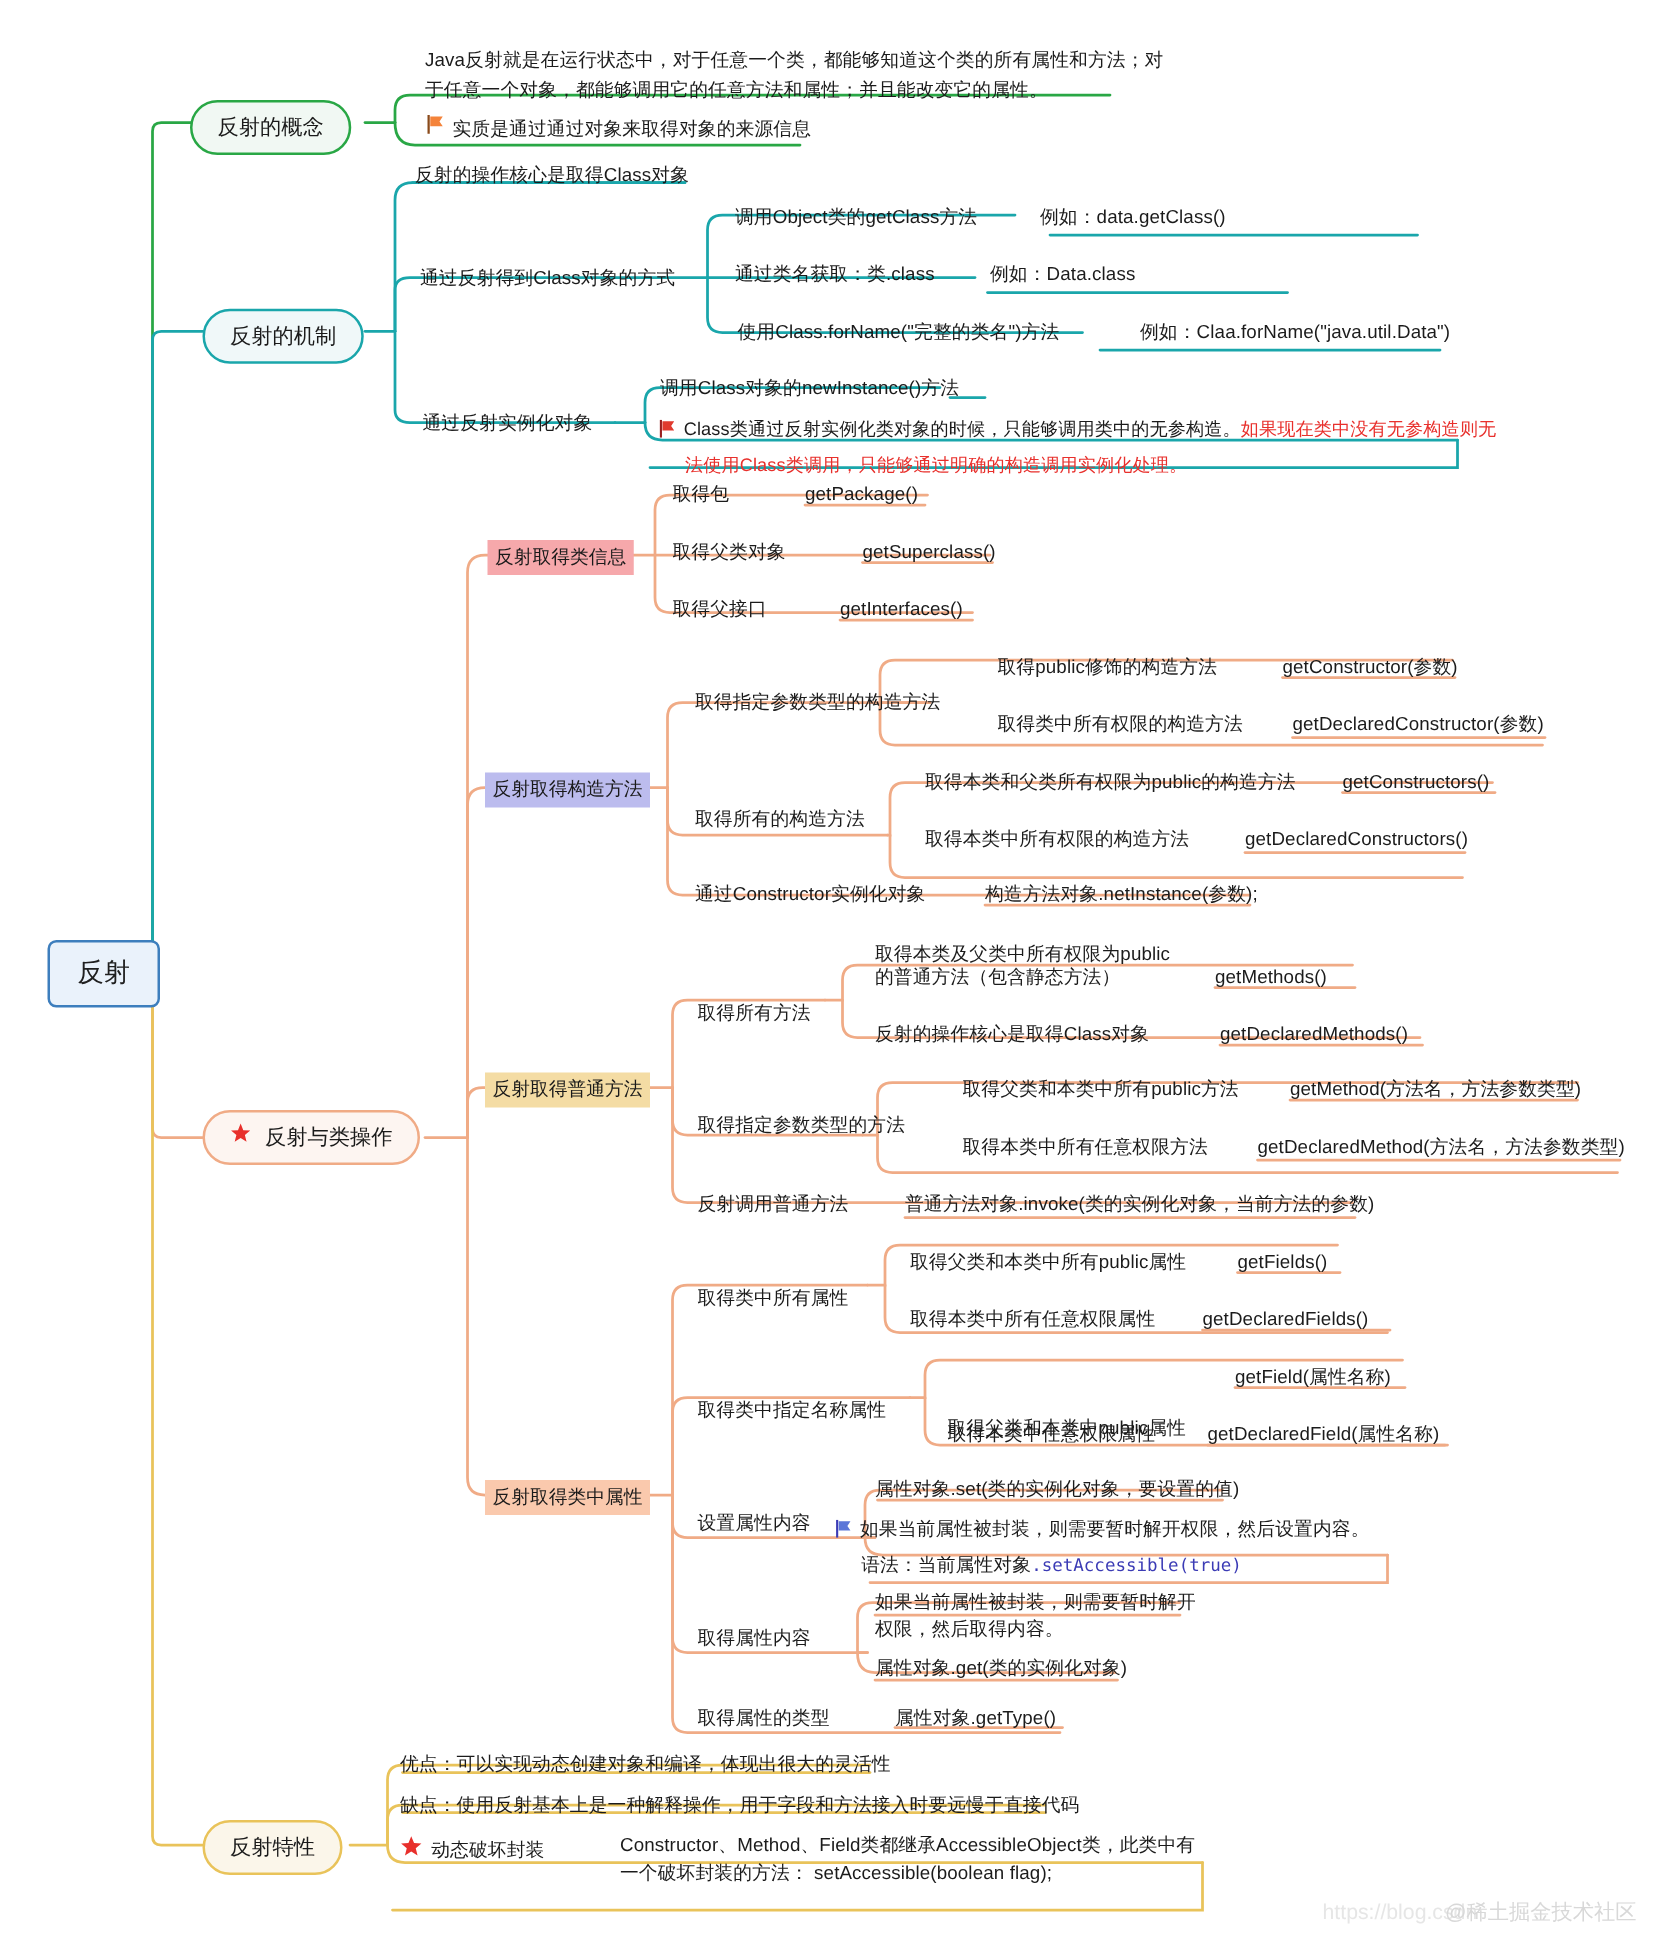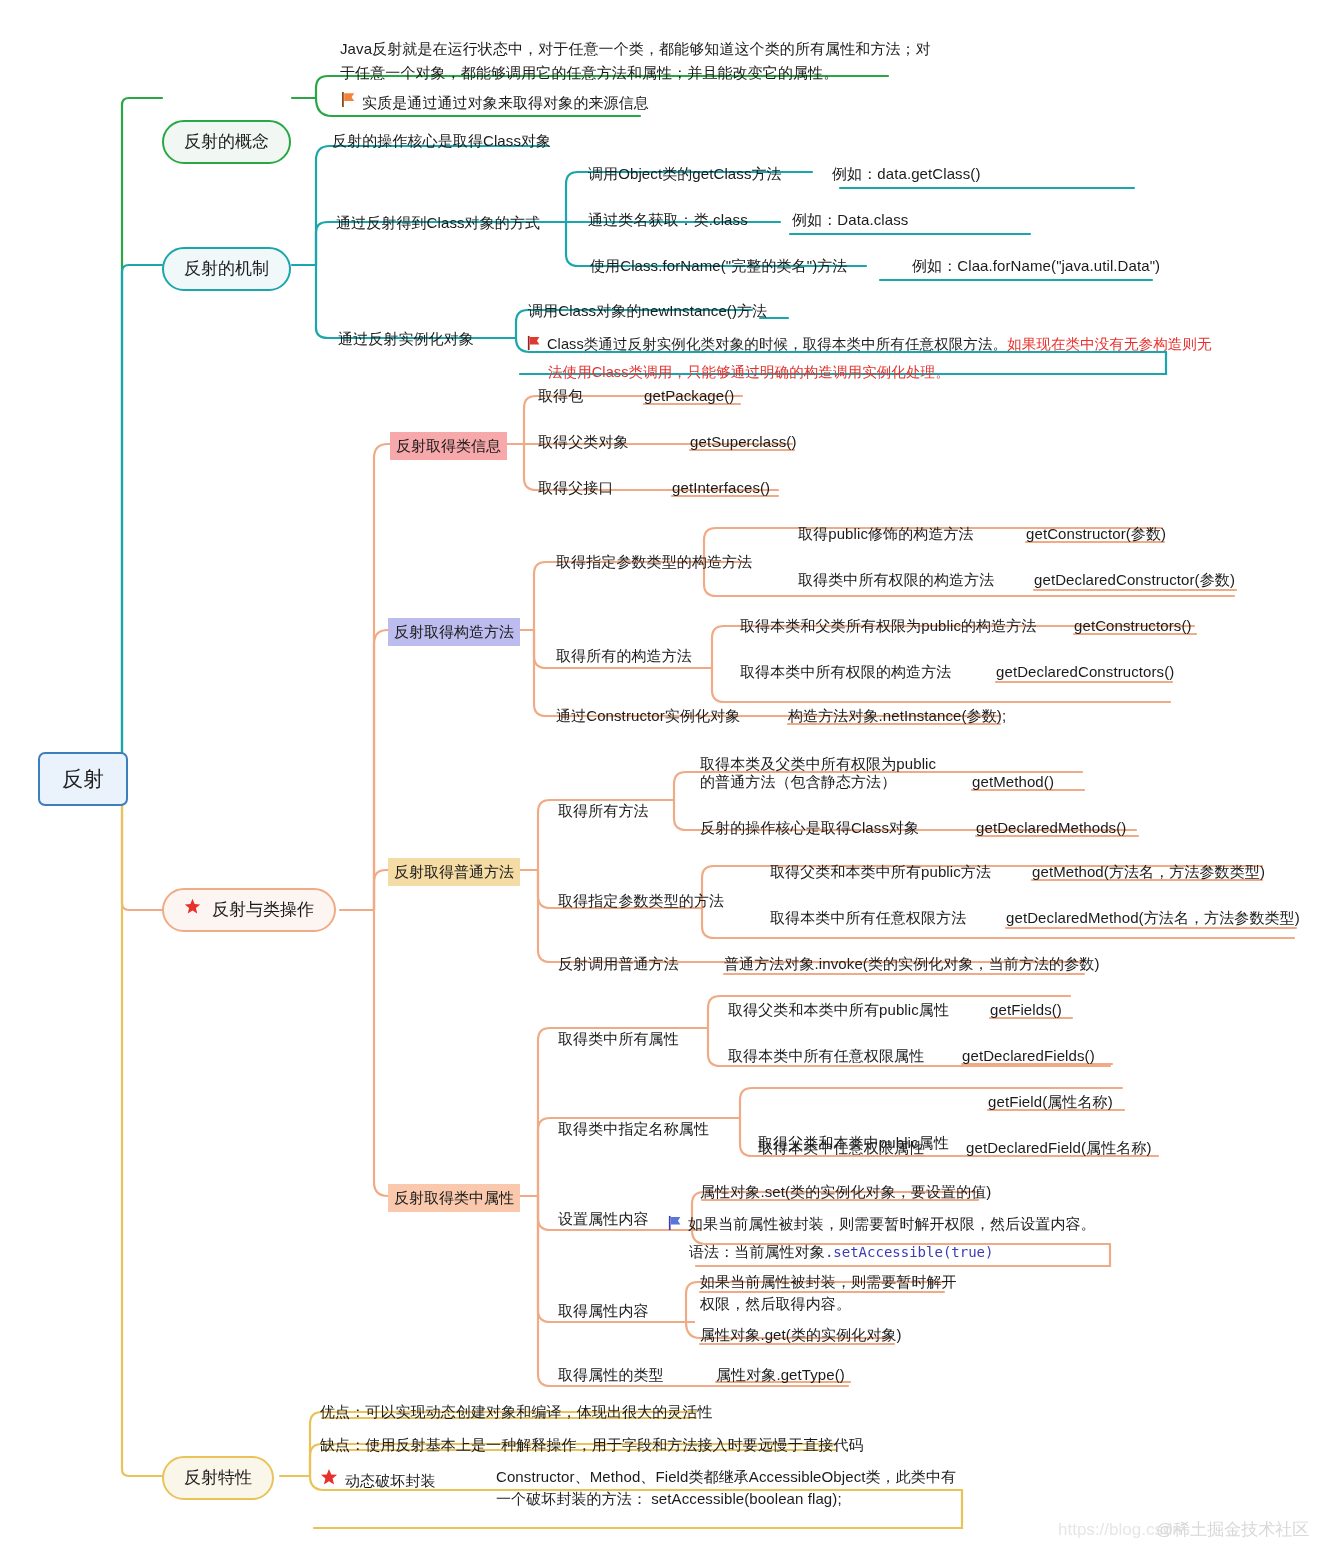--- a/index.html
+++ b/index.html
@@ -200,21 +200,21 @@
       <path d="M314,1528 L962,1528 L962,1490" stroke="#e9c35a"></path>
       <path d="M322,1418 L696,1418" stroke="#e9c35a"></path>
       <path d="M322,1450 L836,1450" stroke="#e9c35a"></path>
     </g>
   </svg>
 
   <div class="node root" style="left:38px; top:752px;">
     <span>反射</span>
   </div>
 
-  <div class="node capsule green" style="left:162px; top:80px;margin-top:40px;">
+  <div class="node capsule green" style="left:152px; top:80px;">
     <span>反射的概念</span>
   </div>
 
   <div class="node leaf" style="left:340px; top:38px;">Java反射就是在运行状态中，对于任意一个类，都能够知道这个类的所有属性和方法；对</div>
   <div class="node leaf" style="left:340px; top:62px;">于任意一个对象，都能够调用它的任意方法和属性；并且能改变它的属性。</div>
 
   <div class="node" style="left:340px; top:91px; display:flex; align-items:center;">
     <span class="flag-icon">
       <svg width="17" height="17" viewBox="0 0 17 17">
           <rect x="2" y="1" width="1.8" height="15" fill="#8a4a1a"></rect>
@@ -245,21 +245,21 @@
   <div class="node leaf" style="left:528px; top:300px;">调用Class对象的newInstance()方法</div>
 
   <div class="node" style="left:526px; top:334px; width:660px;">
     <div style="display:flex; align-items:flex-start;">
       <span class="flag-icon" style="margin-top:1px;">
         <svg width="16" height="16" viewBox="0 0 17 17">
             <rect x="2" y="1" width="1.8" height="15" fill="#9a1f1f"></rect>
             <path d="M4.2,2.2 L14.2,2.2 L11.6,6.2 L14.2,10 L4.2,10 Z" fill="#e03a2e"></path>
           </svg>
       </span>
-      <span class="leaf small">Class类通过反射实例化类对象的时候，取得本类中所有任意权限方法。</span>
+      <span class="leaf small">Class类通过反射实例化类对象的时候，只能够调用类中的无参构造。</span>
       <span class="leaf small red">如果现在类中没有无参构造则无</span>
     </div>
     <div class="leaf small red" style="margin-left:22px; margin-top:4px;">法使用Class类调用，只能够通过明确的构造调用实例化处理。</div>
   </div>
 
   <div class="node capsule peach" style="left:162px; top:888px;">
     <span class="star-icon">
       <svg width="17" height="17" viewBox="0 0 20 20">
           <path d="M10,1 L12.5,7.2 L19,7.6 L14,11.8 L15.6,18.2 L10,14.7 L4.4,18.2 L6,11.8 L1,7.6 L7.5,7.2 Z" fill="#e8302c"></path>
         </svg>
@@ -293,21 +293,21 @@
   <div class="node leaf" style="left:996px; top:661px;">getDeclaredConstructors()</div>
 
   <div class="node leaf" style="left:556px; top:705px;">通过Constructor实例化对象</div>
   <div class="node leaf" style="left:788px; top:705px;">构造方法对象.netInstance(参数);</div>
 
   <div class="node tag amber" style="left:388px; top:858px;">反射取得普通方法</div>
 
   <div class="node leaf" style="left:558px; top:800px;">取得所有方法</div>
   <div class="node leaf" style="left:700px; top:753px;">取得本类及父类中所有权限为public</div>
   <div class="node leaf" style="left:700px; top:771px;">的普通方法（包含静态方法）</div>
-  <div class="node leaf" style="left:972px; top:771px;">getMethod()</div>
+  <div class="node leaf" style="left:972px; top:771px;">getMethods()</div>
   <div class="node leaf" style="left:700px; top:817px;">反射的操作核心是取得Class对象</div>
   <div class="node leaf" style="left:976px; top:817px;text-align:right;">getDeclaredMethods()</div>
 
   <div class="node leaf" style="left:558px; top:890px;">取得指定参数类型的方法</div>
   <div class="node leaf" style="left:770px; top:861px;">取得父类和本类中所有public方法</div>
   <div class="node leaf" style="left:1032px; top:861px;">getMethod(方法名，方法参数类型)</div>
   <div class="node leaf" style="left:770px; top:907px;">取得本类中所有任意权限方法</div>
   <div class="node leaf" style="left:1006px; top:907px;">getDeclaredMethod(方法名，方法参数类型)</div>
 
   <div class="node leaf" style="left:558px; top:953px;">反射调用普通方法</div>

